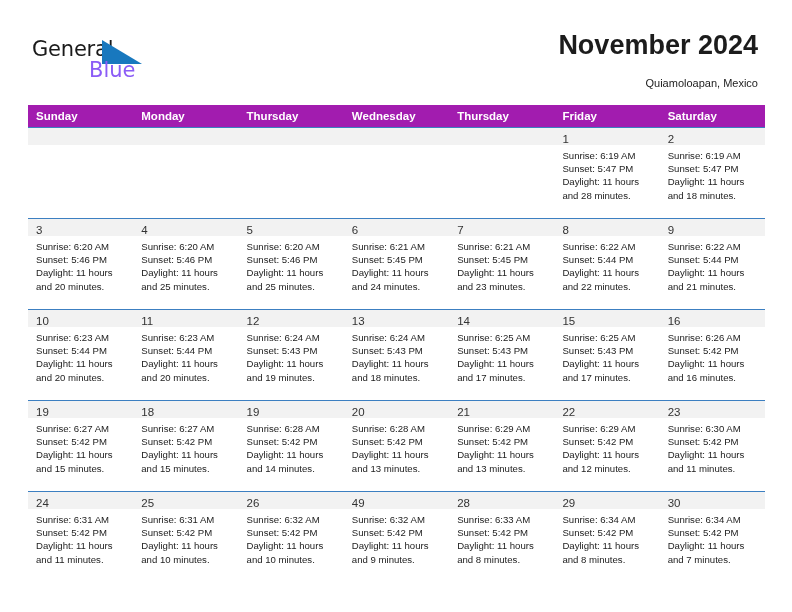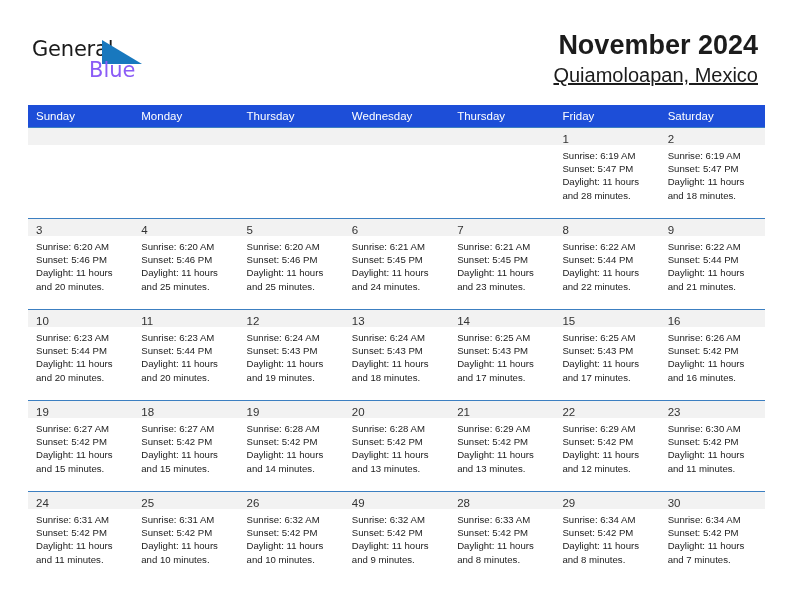--- a/index.html
+++ b/index.html
@@ -68,42 +68,41 @@
     text-align: right;
   }
   .month-title {
     font-size: 27px;
     color: #1c1c1c;
     line-height: 34px;
     white-space: nowrap;
     font-weight: bold;
   }
   .location {
-    font-size: 20px;
+    font-size: 11px;
     color: #1c1c1c;
     line-height: 22px;
-    margin-top: 2px;
+    margin-top: 10px;
     white-space: nowrap;
-    text-decoration: underline;
   }
 
   
   .calendar {
     position: absolute;
     left: 28px;
     top: 105px;
     width: 737px;
     border-collapse: collapse;
     table-layout: fixed;
   }
   .calendar th {
-    background: #1d4ed8;
+    background: #a21caf;
     color: #ffffff;
     font-size: 11.5px;
-    font-weight: normal;
+    font-weight: bold;
     text-align: left;
     padding: 5px 0 5px 8px;
     height: 11px;
     border: none;
   }
   .calendar td {
     vertical-align: top;
     padding: 0;
     border: none;
     border-top: 1px solid #3c7fc1;

